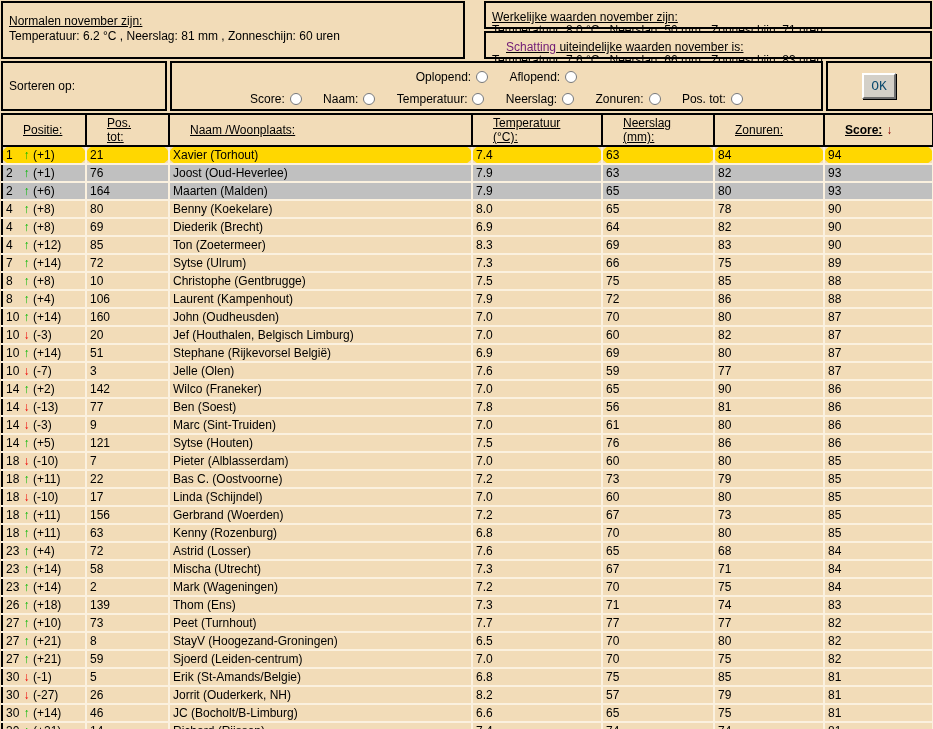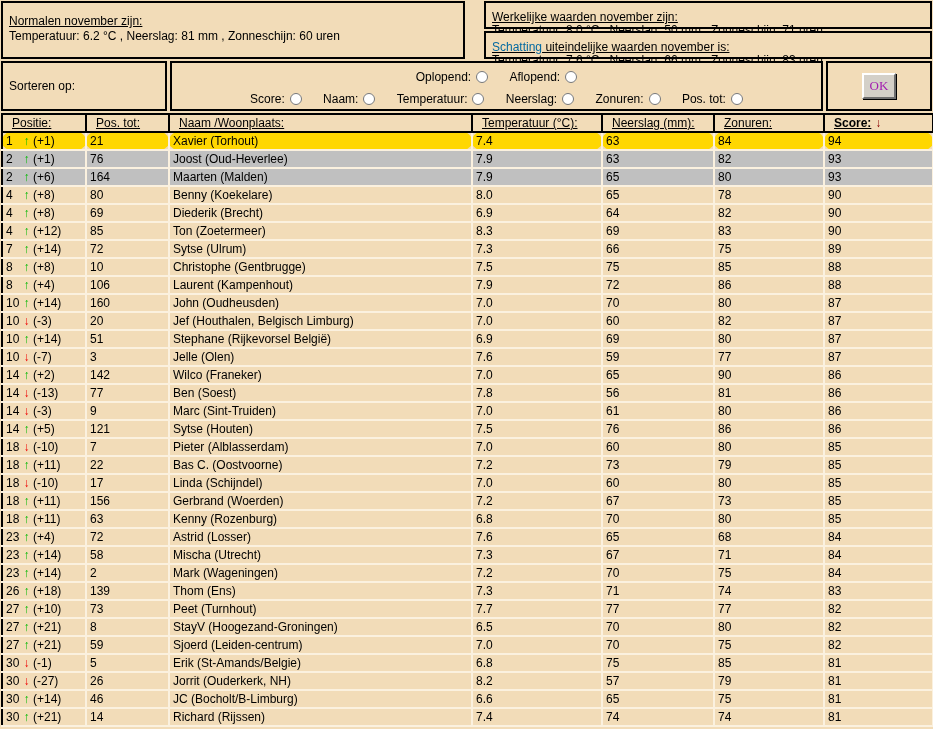--- a/index.html
+++ b/index.html
@@ -11,36 +11,36 @@
   html,body{margin:0;padding:0;}
   body{font-family:"Liberation Sans",sans-serif;font-size:12px;color:#000;background:#fff;}
   .page{width:933px;height:729px;overflow:hidden;background:var(--bg);padding:1px;}
   .box{border:2px solid var(--line);background:var(--bg);}
   
   .top{display:flex;gap:19px;}
   .normals-box{width:464px;height:58px;padding:11px 6px 0 6px;line-height:15px;}
   .top-right{display:flex;flex-direction:column;gap:2px;flex:1;}
   .actual-box,.estimate-box{height:28px;padding:8px 6px;line-height:13px;}
   .info-title{text-decoration:underline;}
-  .red-text{color:#0369a1;}
+  .red-text{color:#701a75;margin-left:14px;}
   
   .sort-row{display:flex;gap:3px;margin-top:2px;border-radius:15px;}
   .sort-label-box{width:166px;height:50px;padding:0 6px;display:flex;align-items:center;}
   .sort-options-box{flex:1;height:50px;padding:3px 0 0 0;text-align:center;line-height:22px;}
   .ok-box{width:106px;height:50px;display:flex;align-items:center;justify-content:center;}
   .opt{margin:0 9px;white-space:nowrap;}
   .opt input[type=radio]{width:12px;height:12px;margin:0 0 0 5px;vertical-align:-2px;}
-  .ok-button{width:34px;height:26px;background:var(--btnface);color:#a21caf;font-family:Liberation Serif, serif;
+  .ok-button{width:34px;height:26px;background:var(--btnface);color:#0c4a6e;font-family:Liberation Mono, monospace;
     font-size:13px;border-top:2px solid #FFFFFF;border-left:2px solid #FFFFFF;
     border-right:2px solid #6E6E6E;border-bottom:2px solid #6E6E6E;
     box-shadow:1px 1px 0 #000;padding:0;cursor:pointer;}
   
   table{border-collapse:collapse;table-layout:fixed;width:931px;margin-top:2px;border:2px solid var(--line);}
   th{border:2px solid var(--line);background:var(--bg);text-align:left;font-weight:normal;
-     padding:1px 9px;height:18px;}
+     padding:1px 20px;height:18px;}
   th .hdr-link{text-decoration:underline;cursor:pointer;}
   th.score-th .hdr-link{font-weight:bold;}
   .score-arrow{color:var(--scorearrow);font-weight:bold;margin-left:4px;}
   td{padding:0 3px;height:18px;border-right:2px solid var(--lightline);
      border-bottom:2px solid var(--lightline);overflow:hidden;white-space:nowrap;}
   tr.row-gold td{background:var(--gold);border-radius:9px;}
   tr.row-silver td{background:var(--silver);}
   tr.row-normal td{background:var(--bg);}
   .posnum{display:inline-block;min-width:14px;}
   .arrow{display:inline-block;width:13px;text-align:center;font-weight:bold;}

